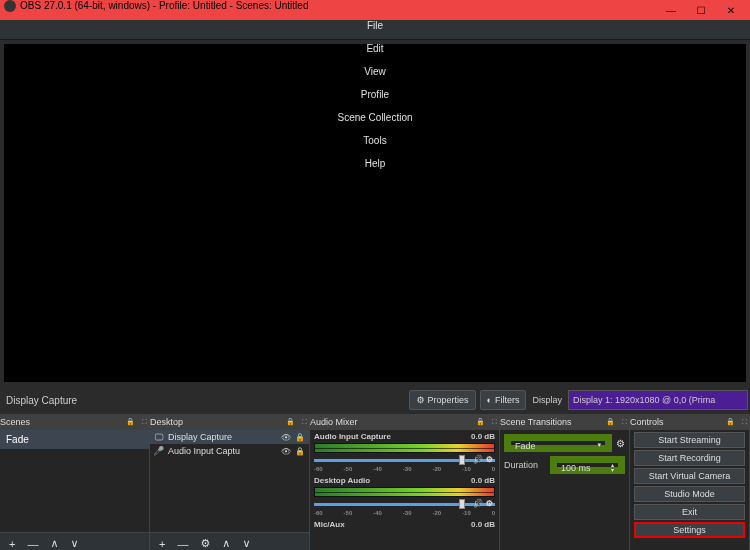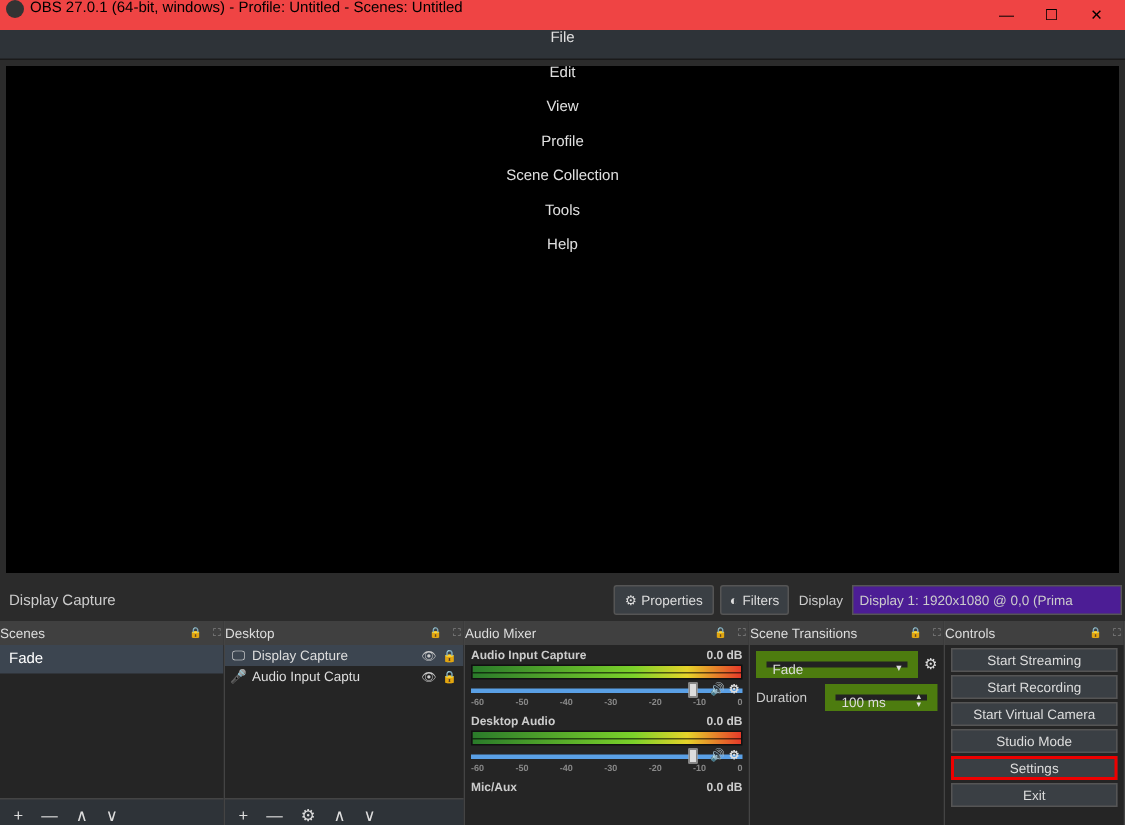--- a/index.html
+++ b/index.html
@@ -263,18 +263,18 @@
     <div class="dock-header">
       <span class="dh-title">Controls</span>
       <span class="lock">🔒</span>
       <span class="pop">⛶</span>
     </div>
     <div class="dock-body controls-body">
       <div class="ctrl-btn">Start Streaming</div>
       <div class="ctrl-btn">Start Recording</div>
       <div class="ctrl-btn">Start Virtual Camera</div>
       <div class="ctrl-btn">Studio Mode</div>
+      <div class="ctrl-btn">Exit</div>
       <div class="ctrl-btn hl">Settings</div>
-      <div class="ctrl-btn">Exit</div>
     </div>
   </div>
 
 </div>
 
 </body></html>

